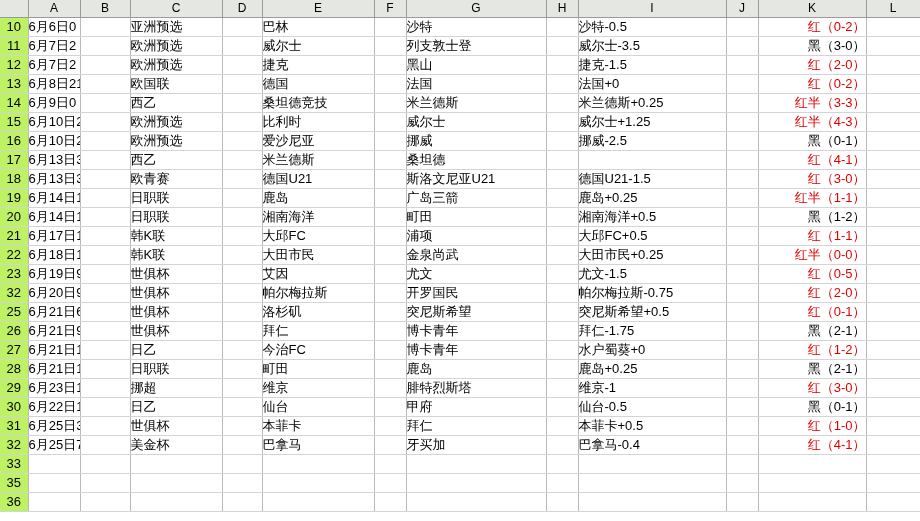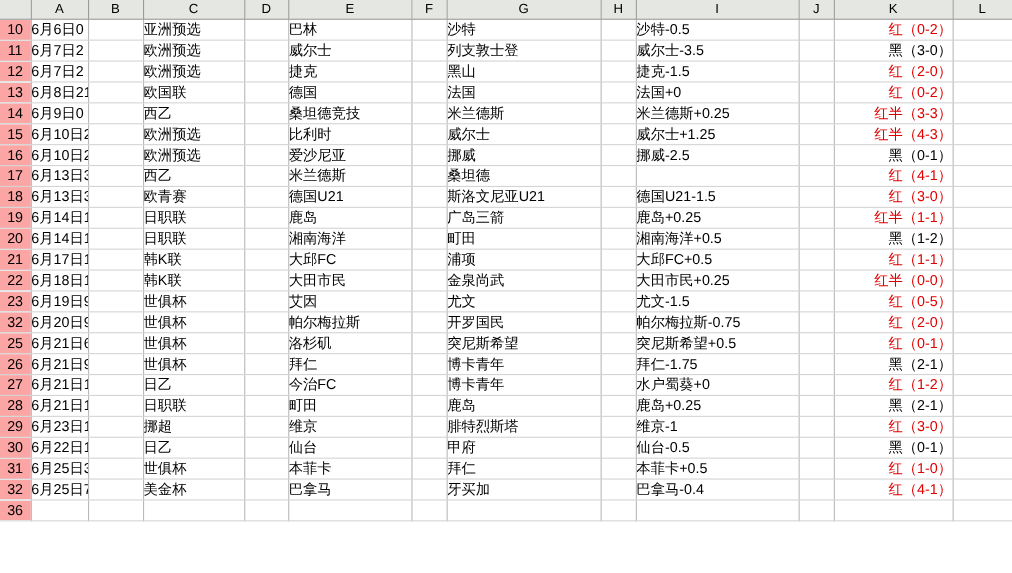--- a/index.html
+++ b/index.html
@@ -46,21 +46,21 @@
     color: #000;
     font-size: 12px;
     height: 17px;
     line-height: 17px;
   }
   th.corner {
     background: #e4e7e2;
     width: 28px;
   }
   td.rowhead {
-    background: #fca5a5;
+    background: #bef264;
     border-right: 1px solid #9b9b9b;
     border-bottom: 1px solid #c3c3c3;
     text-align: center;
     font-size: 12px;
     color: #000;
     width: 28px;
   }
   
   col.c-rh { width: 28px; }
   col.c-A  { width: 52px; }
@@ -484,20 +484,50 @@
           <td class="cell teamCell"><span>巴拿马</span></td>
           <td class="cell"></td>
           <td class="cell teamCell"><span>牙买加</span></td>
           <td class="cell"></td>
           <td class="cell teamCell"><span>巴拿马-0.4</span></td>
           <td class="cell"></td>
           <td class="cell kcell red">红（4-1）</td>
           <td class="cell"></td>
         </tr>
         <tr>
+          <td class="rowhead">33</td>
+          <td class="cell dateCell"><span></span></td>
+          <td class="cell"></td>
+          <td class="cell"></td>
+          <td class="cell"></td>
+          <td class="cell teamCell"><span></span></td>
+          <td class="cell"></td>
+          <td class="cell teamCell"><span></span></td>
+          <td class="cell"></td>
+          <td class="cell teamCell"><span></span></td>
+          <td class="cell"></td>
+          <td class="cell kcell black"></td>
+          <td class="cell"></td>
+        </tr>
+        <tr>
+          <td class="rowhead">35</td>
+          <td class="cell dateCell"><span></span></td>
+          <td class="cell"></td>
+          <td class="cell"></td>
+          <td class="cell"></td>
+          <td class="cell teamCell"><span></span></td>
+          <td class="cell"></td>
+          <td class="cell teamCell"><span></span></td>
+          <td class="cell"></td>
+          <td class="cell teamCell"><span></span></td>
+          <td class="cell"></td>
+          <td class="cell kcell black"></td>
+          <td class="cell"></td>
+        </tr>
+        <tr>
           <td class="rowhead">36</td>
           <td class="cell dateCell"><span></span></td>
           <td class="cell"></td>
           <td class="cell"></td>
           <td class="cell"></td>
           <td class="cell teamCell"><span></span></td>
           <td class="cell"></td>
           <td class="cell teamCell"><span></span></td>
           <td class="cell"></td>
           <td class="cell teamCell"><span></span></td>

